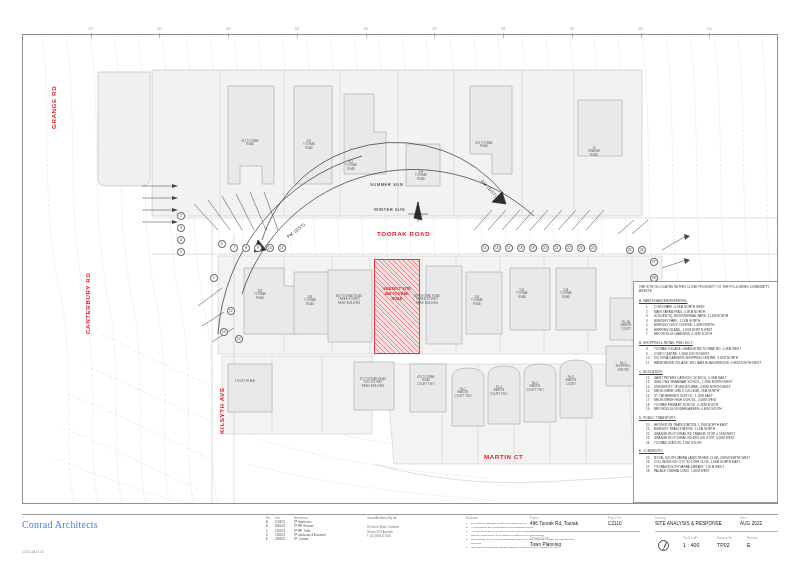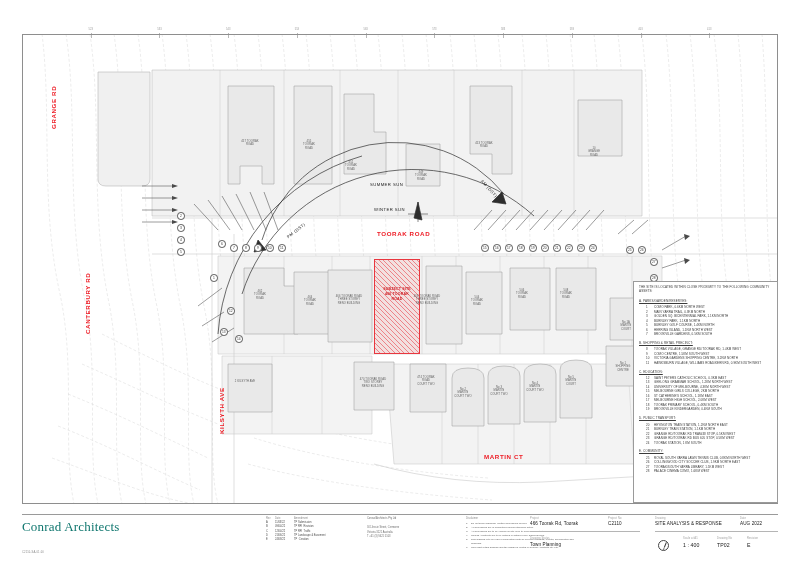--- a/index.html
+++ b/index.html
@@ -142,22 +142,22 @@
     width: 800px; height: 61px;
     background: #fff;
   }
   #tb-rule {
     position: absolute; left: 22px; top: 10px;
     width: 756px; height: 1px; background: #9a9a9a;
   }
   #practice-name {
     position: absolute; left: 22px; top: 15px;
     font-family: "Liberation Serif", serif;
-    font-size: 13px;
-    color: #0f766e;
+    font-size: 10px;
+    color: #3b82f6;
     letter-spacing: .2px;
   }
   #drawing-code {
     position: absolute; left: 22px; top: 47px;
     font-size: 2.6px; color: #888; letter-spacing: .2px;
   }
   .tb-lbl {
     font-size: 2.6px; color: #9a9a9a;
     letter-spacing: .15px; margin-bottom: 1.4px;
   }

